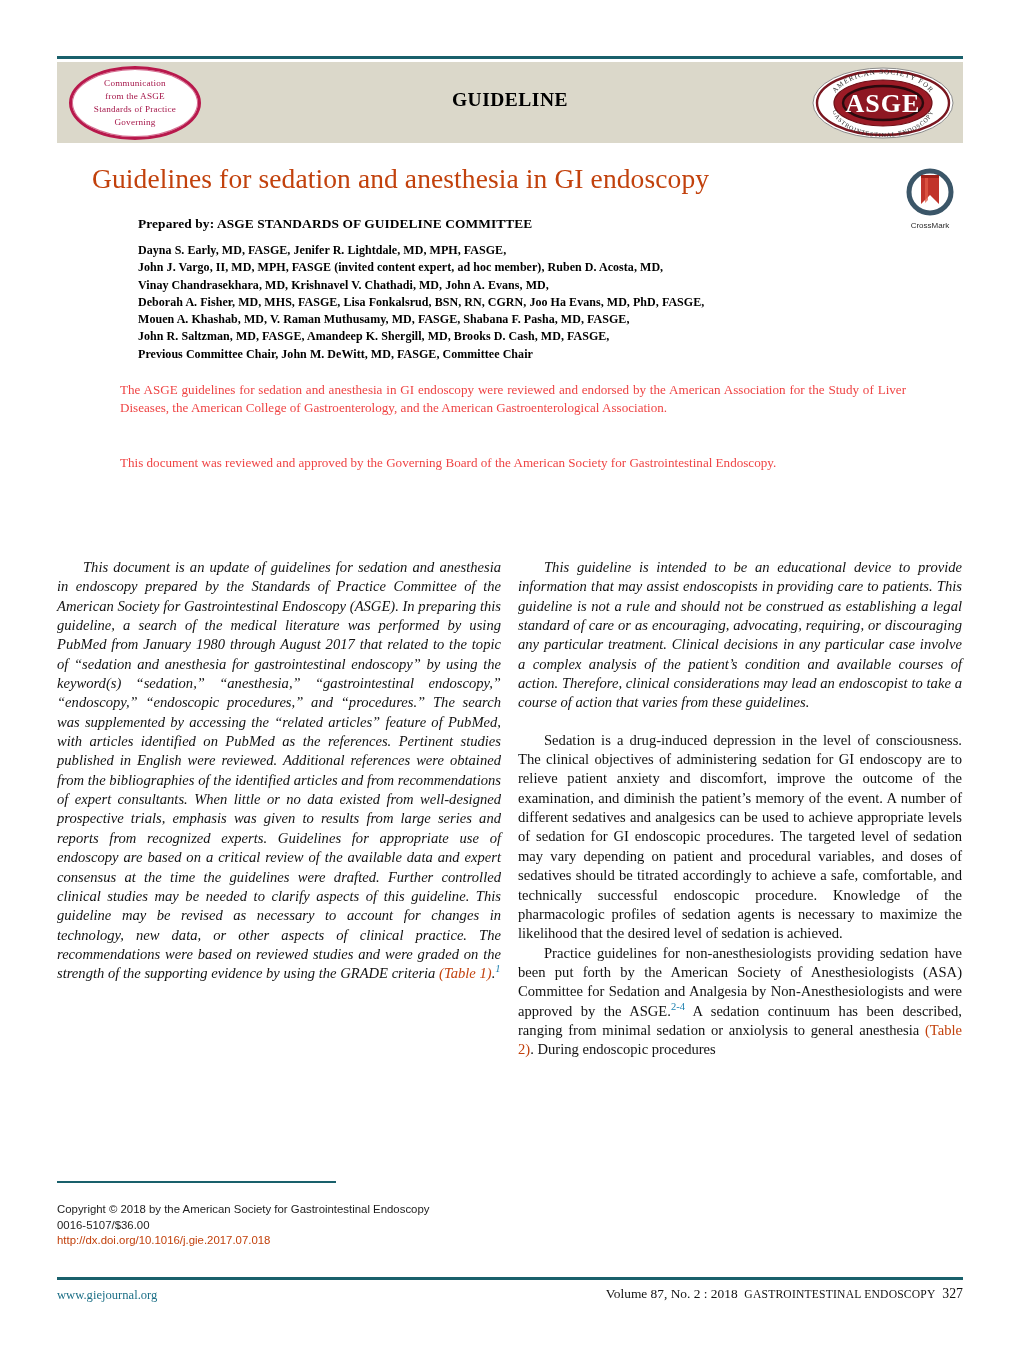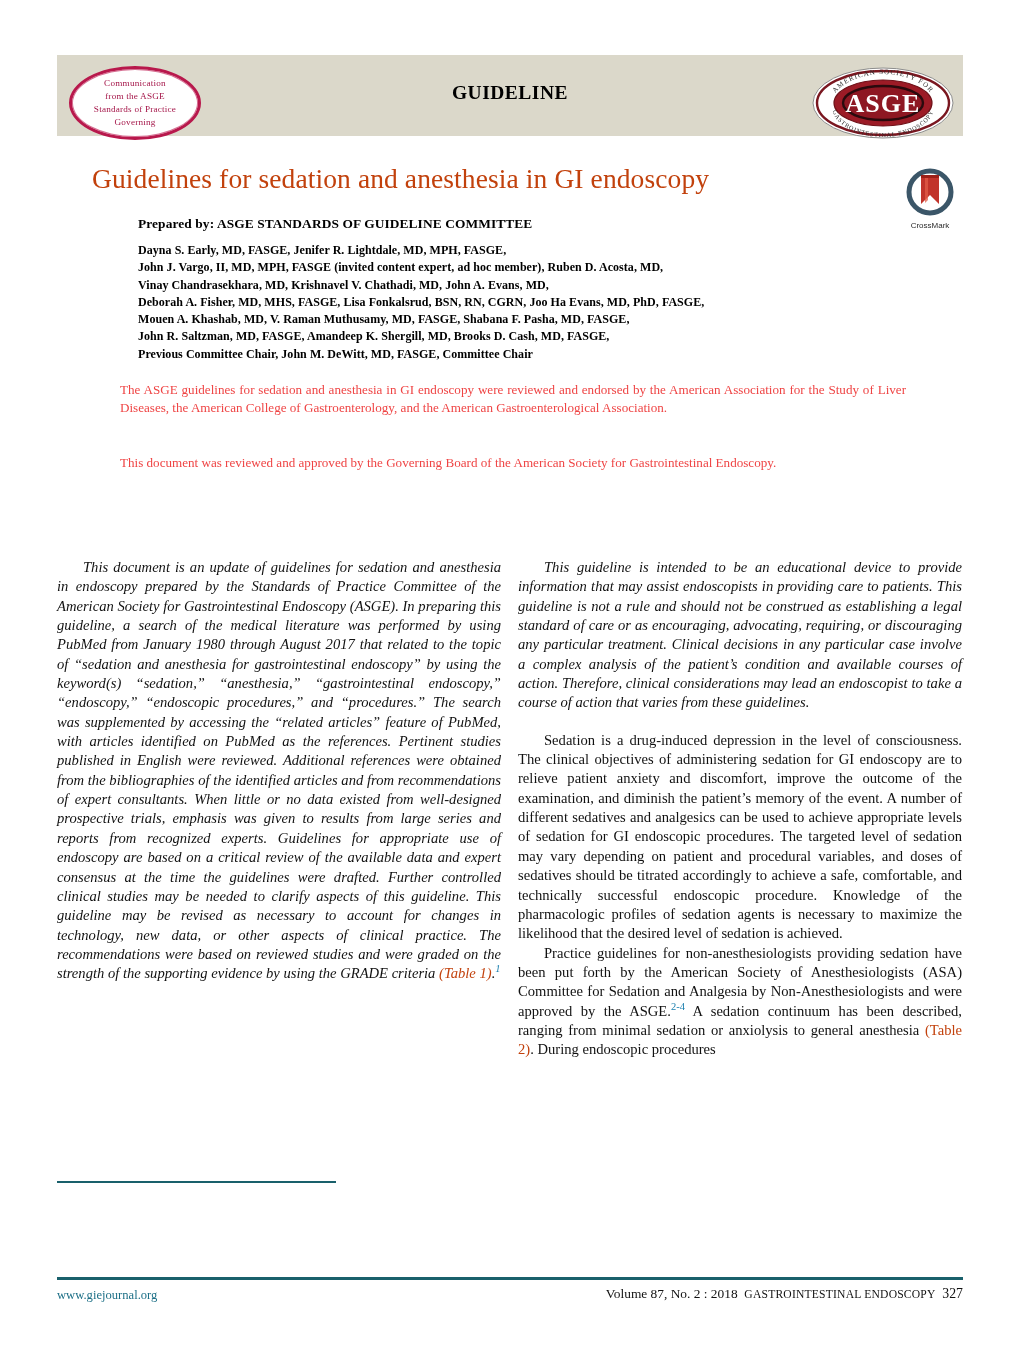--- a/index.html
+++ b/index.html
@@ -25,21 +25,21 @@
 
   
   .top-rule {
     position: absolute;
     left: 57px; top: 56px;
     width: 906px; height: 3px;
     background: #19606b;
   }
   .banner {
     position: absolute;
-    left: 57px; top: 55px;
+    left: 57px; top: 62px;
     width: 906px; height: 81px;
     background: #dbd8ca;
   }
   .banner-title {
     position: absolute;
     left: 0; top: 27px;
     width: 906px;
     text-align: center;
     font-family: "Liberation Serif", serif;
     font-weight: bold;
@@ -305,20 +305,25 @@
     <p class="italic"><span>This document is an update of guidelines for sedation and anesthesia in endoscopy prepared by the Standards of Practice Committee of the American Society for Gastrointestinal Endoscopy (ASGE). In preparing this guideline, a search of the medical literature was performed by using PubMed from January 1980 through August 2017 that related to the topic of “sedation and anesthesia for gastrointestinal endoscopy” by using the keyword(s) “sedation,” “anesthesia,” “gastrointestinal endoscopy,” “endoscopy,” “endoscopic procedures,” and “procedures.” The search was supplemented by accessing the “related articles” feature of PubMed, with articles identified on PubMed as the references. Pertinent studies published in English were reviewed. Additional references were obtained from the bibliographies of the identified articles and from recommendations of expert consultants. When little or no data existed from well-designed prospective trials, emphasis was given to results from large series and reports from recognized experts. Guidelines for appropriate use of endoscopy are based on a critical review of the available data and expert consensus at the time the guidelines were drafted. Further controlled clinical studies may be needed to clarify aspects of this guideline. This guideline may be revised as necessary to account for changes in technology, new data, or other aspects of clinical practice. The recommendations were based on reviewed studies and were graded on the strength of the supporting evidence by using the GRADE criteria </span><a class="ref-link" href="#">(Table 1)</a><span>.</span><sup class="cite-italic">1</sup></p>
   </div>
 
   <div class="col col-right">
     <p class="italic">This guideline is intended to be an educational device to provide information that may assist endoscopists in providing care to patients. This guideline is not a rule and should not be construed as establishing a legal standard of care or as encouraging, advocating, requiring, or discouraging any particular treatment. Clinical decisions in any particular case involve a complex analysis of the patient’s condition and available courses of action. Therefore, clinical considerations may lead an endoscopist to take a course of action that varies from these guidelines.</p>
     <p class="gap-para">Sedation is a drug-induced depression in the level of consciousness. The clinical objectives of administering sedation for GI endoscopy are to relieve patient anxiety and discomfort, improve the outcome of the examination, and diminish the patient’s memory of the event. A number of different sedatives and analgesics can be used to achieve appropriate levels of sedation for GI endoscopic procedures. The targeted level of sedation may vary depending on patient and procedural variables, and doses of sedatives should be titrated accordingly to achieve a safe, comfortable, and technically successful endoscopic procedure. Knowledge of the pharmacologic profiles of sedation agents is necessary to maximize the likelihood that the desired level of sedation is achieved.</p>
     <p><span>Practice guidelines for non-anesthesiologists providing sedation have been put forth by the American Society of Anesthesiologists (ASA) Committee for Sedation and Analgesia by Non-Anesthesiologists and were approved by the ASGE.</span><sup class="cite">2-4</sup><span> A sedation continuum has been described, ranging from minimal sedation or anxiolysis to general anesthesia </span><a class="ref-link" href="#">(Table 2)</a><span>. During endoscopic procedures</span></p>
   </div>
 
   <div class="copy-rule"></div>
+  <div class="copyright">
+    <div>Copyright © 2018 by the American Society for Gastrointestinal Endoscopy</div>
+    <div>0016-5107/$36.00</div>
+    <div class="doi"><a class="ref-link" href="#">http://dx.doi.org/10.1016/j.gie.2017.07.018</a></div>
+  </div>
 
   <div class="foot-rule"></div>
   <div class="foot-left">www.giejournal.org</div>
   <div class="foot-right">
     <span>Volume 87, No. 2 : 2018</span>&nbsp;&nbsp;<span class="smallcaps">GASTROINTESTINAL ENDOSCOPY</span>&nbsp;&nbsp;<span class="pagenum">327</span>
   </div>
 
 </div>
 
 </body></html>

